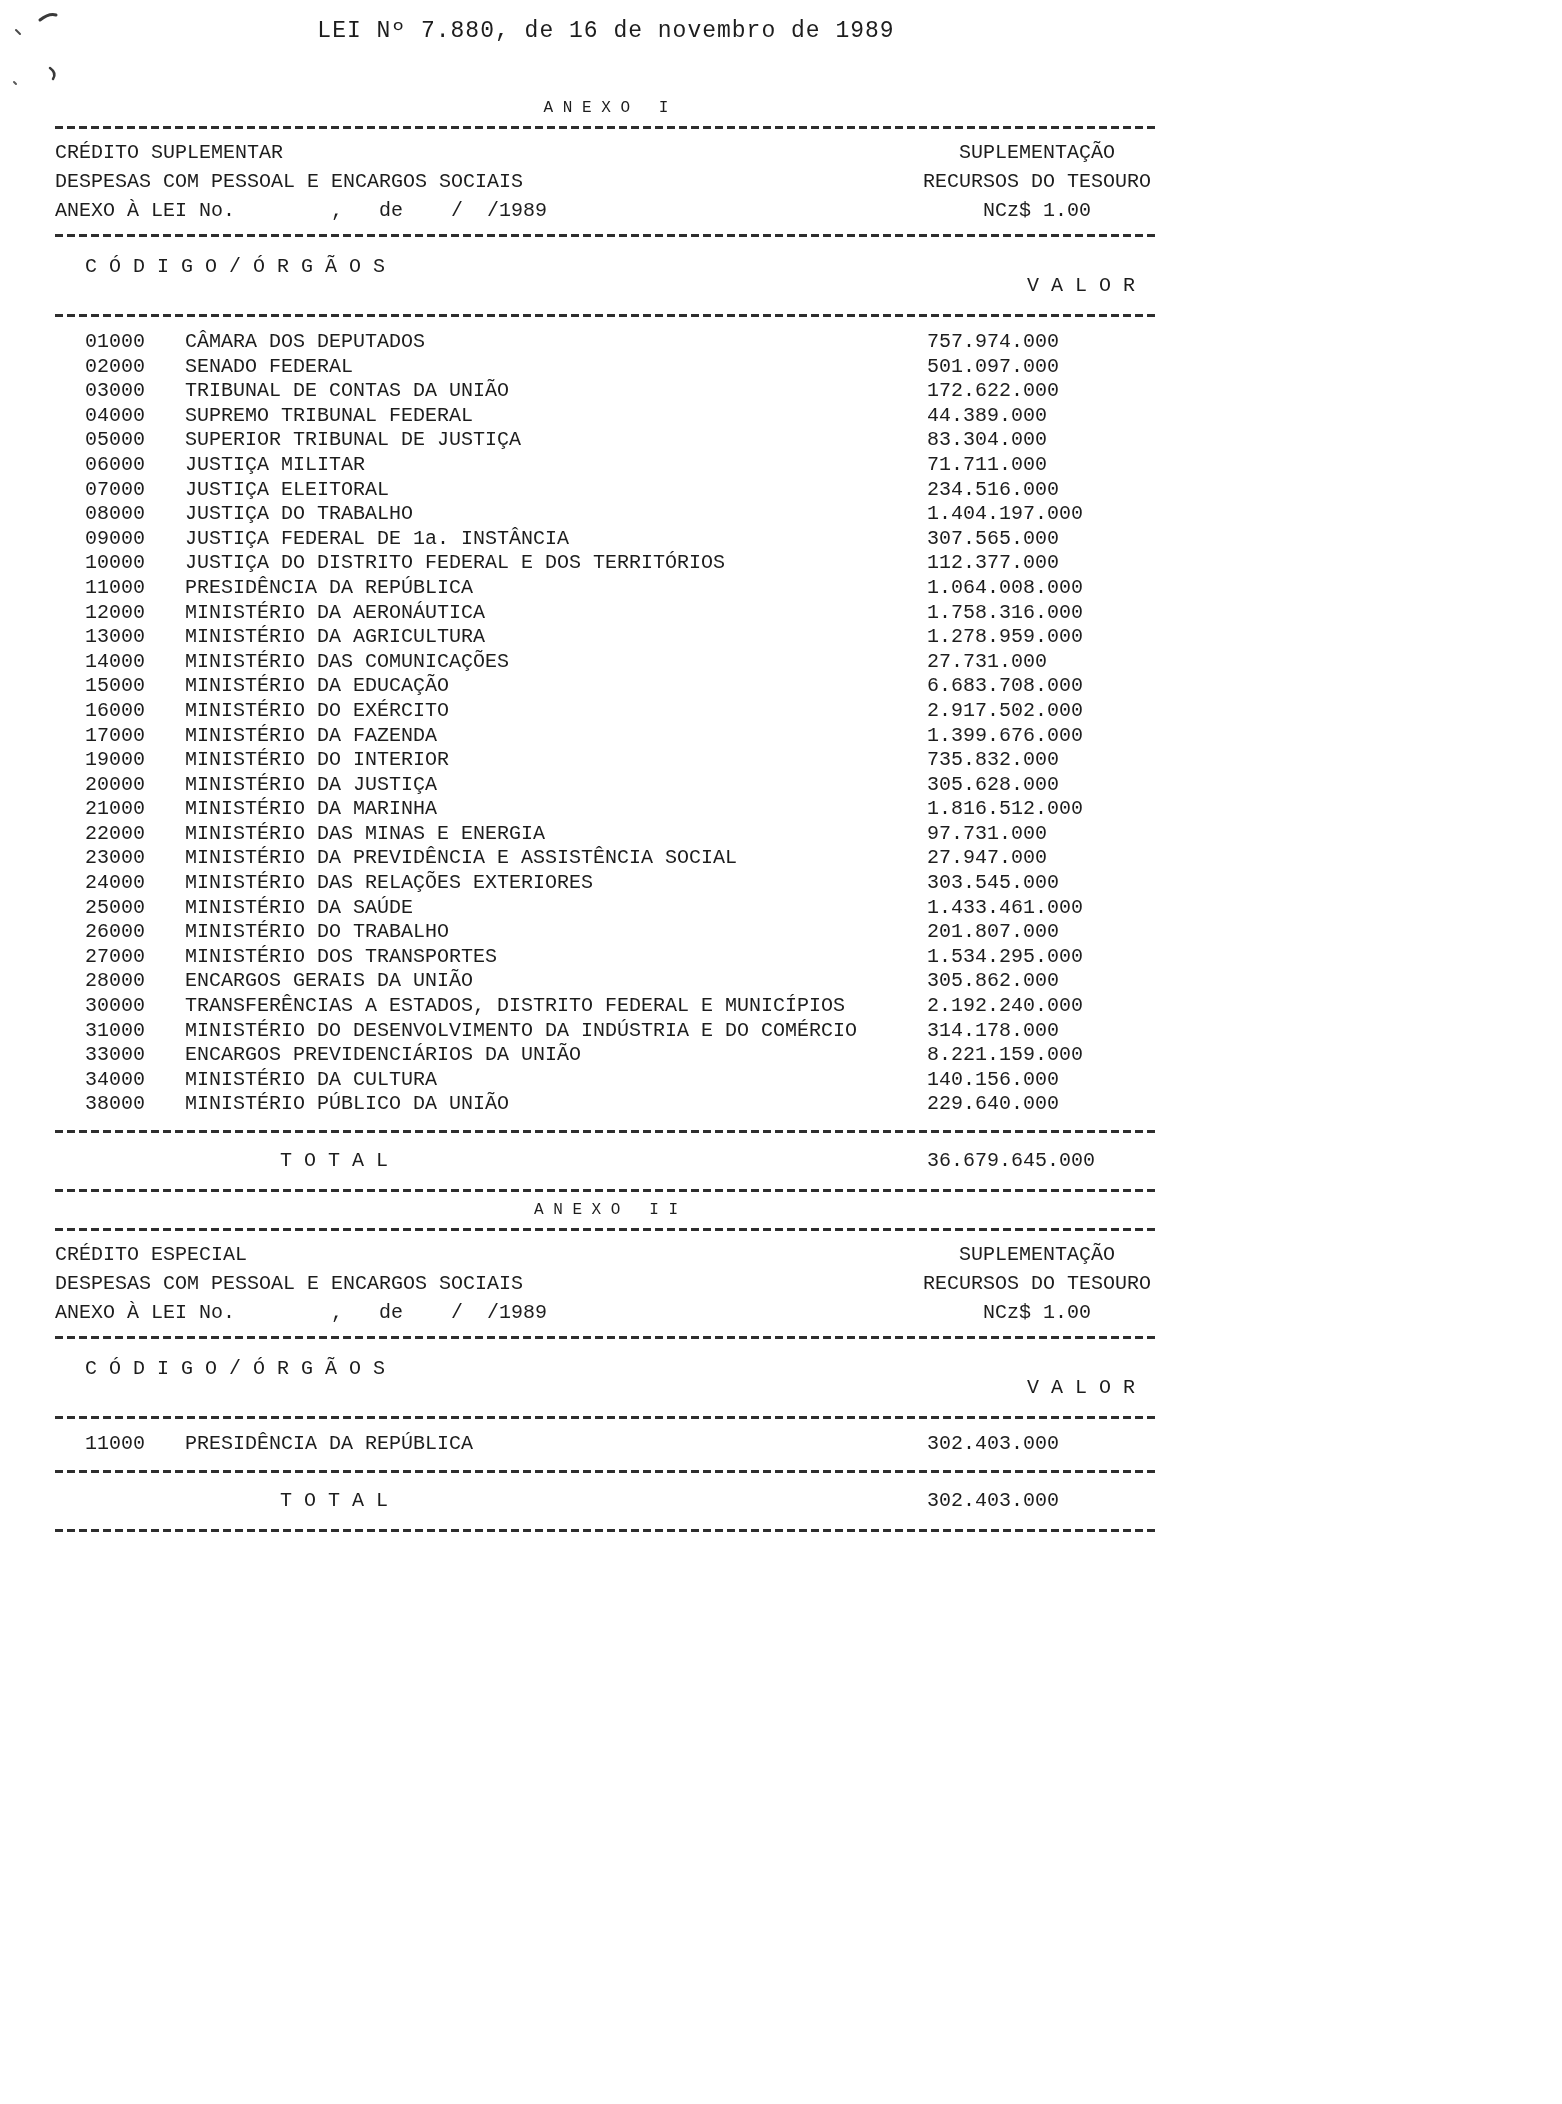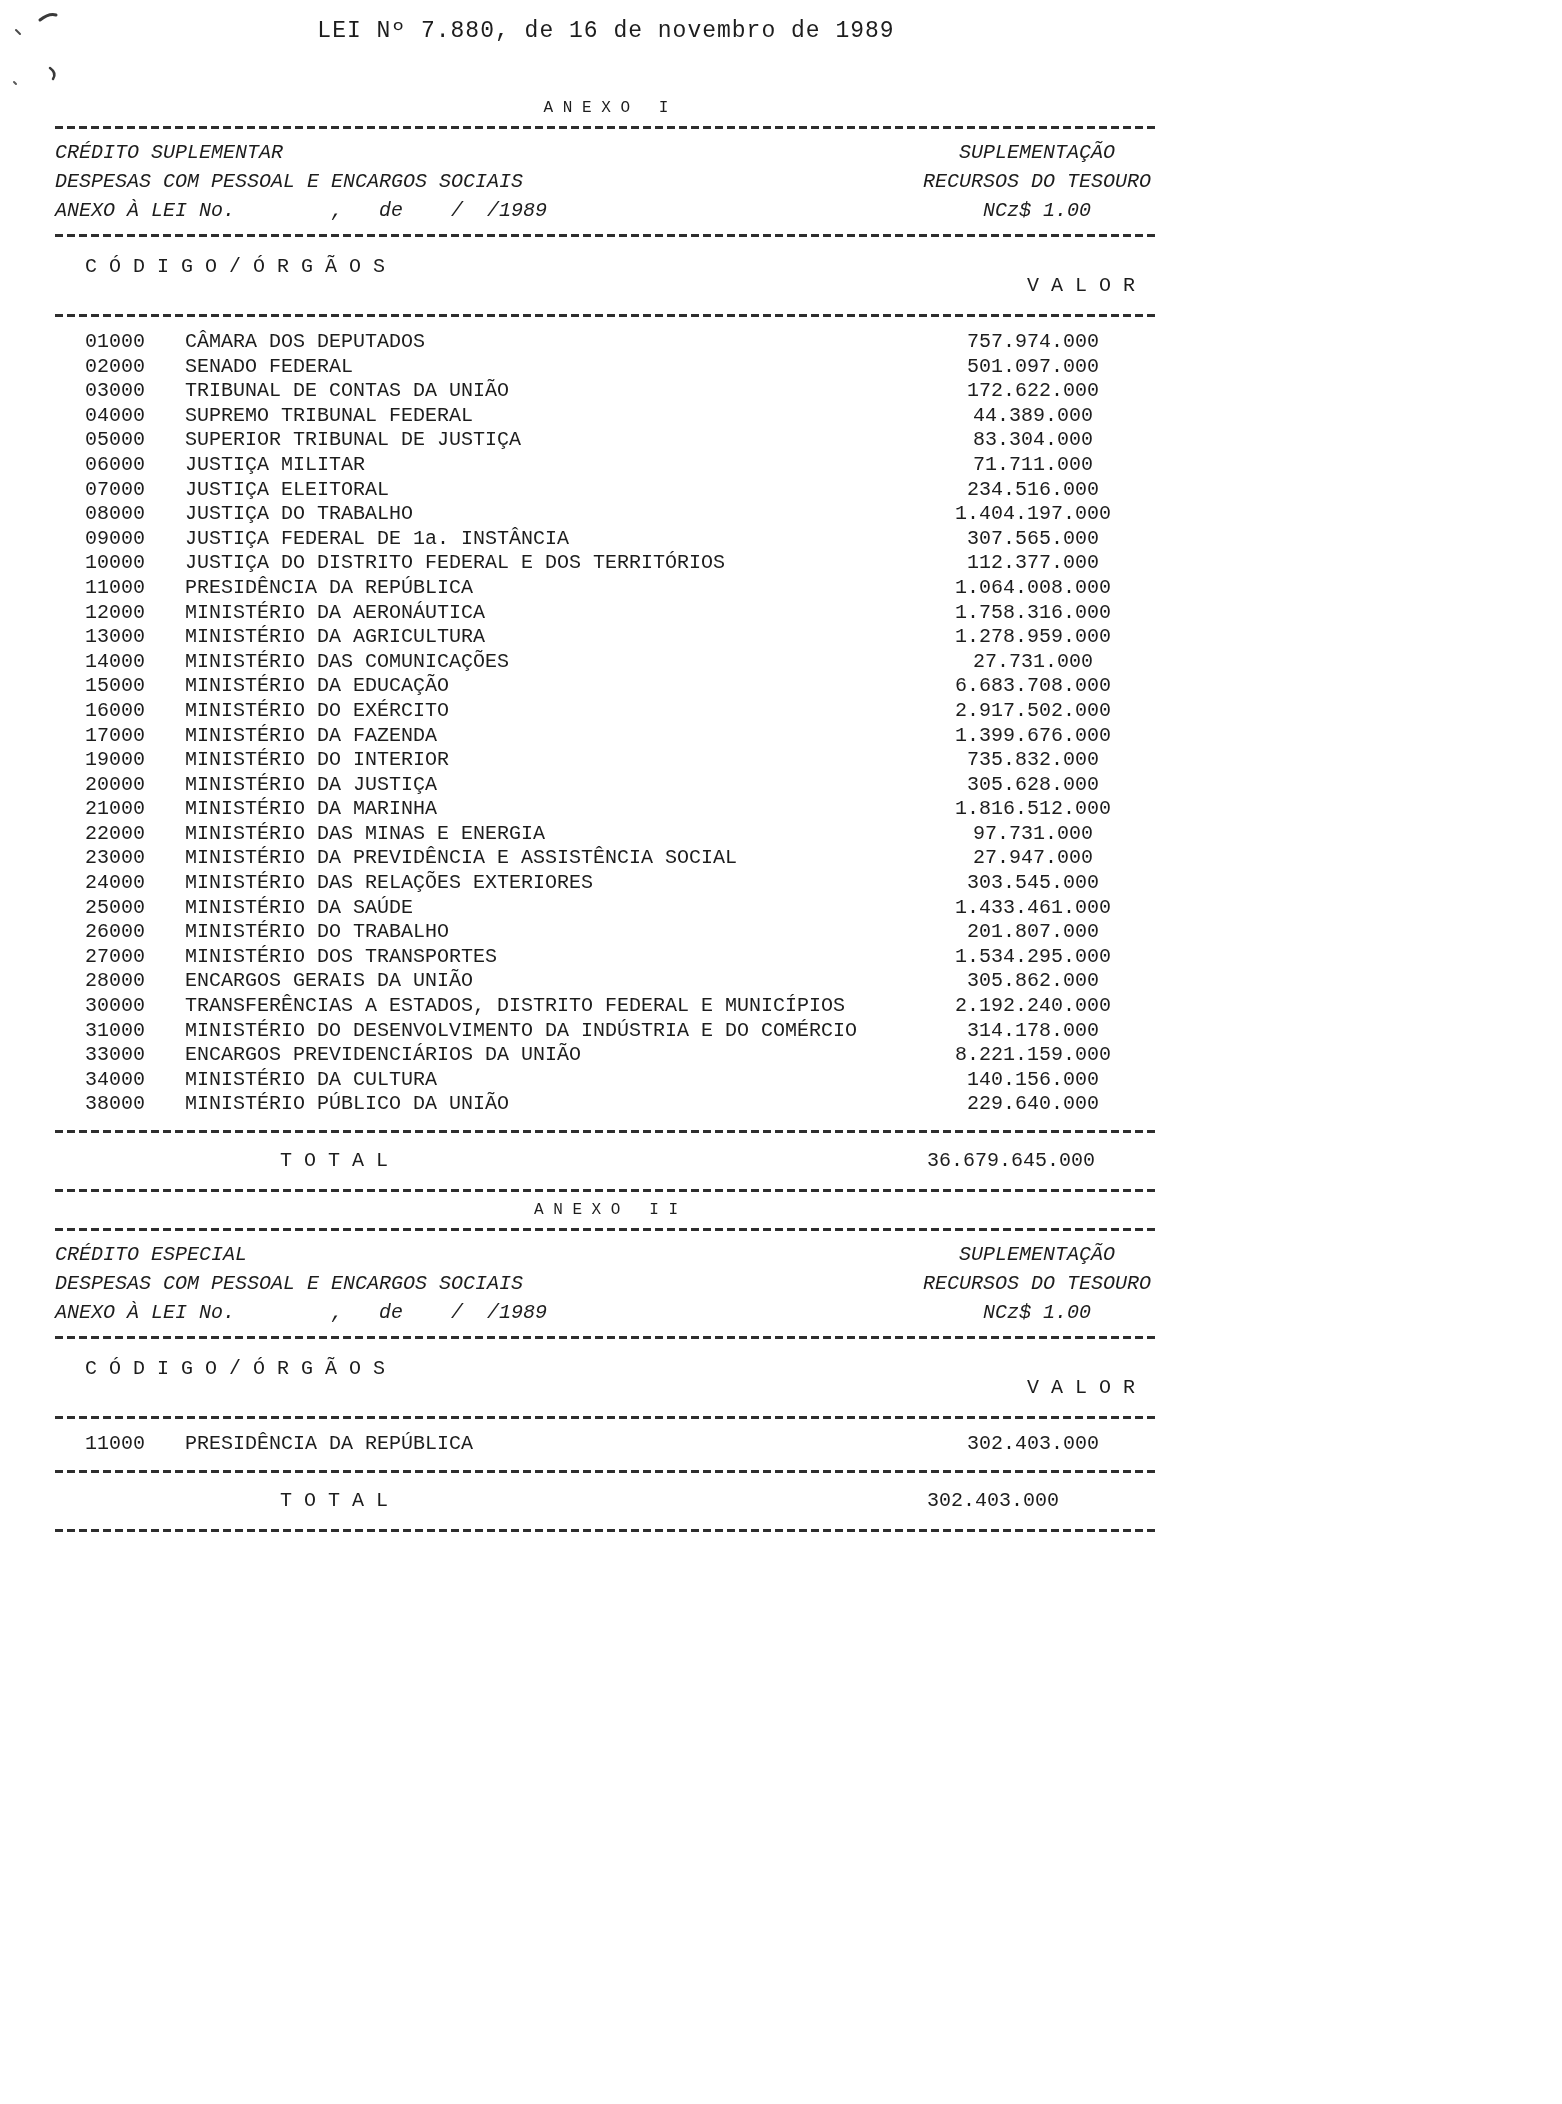--- a/index.html
+++ b/index.html
@@ -37,38 +37,37 @@
     height: 3px;
     margin: 9px 0;
     background: repeating-linear-gradient(90deg, #2e2e2e 0px, #2e2e2e 8px, transparent 8px, transparent 12px);
   }
   .header-block {
     display: flex;
     justify-content: space-between;
     font-size: 20px;
     line-height: 29px;
     padding: 0;
-    font-style: italic;
   }
   .header-left div { white-space: pre; }
   .header-right { text-align: center; padding-right: 6px; }
   .header-right div { white-space: pre; }
   .col-headers {
     display: flex;
     justify-content: space-between;
     font-size: 20px;
     padding: 9px 0 8px 0;
   }
   .col-code-header { padding-left: 30px; white-space: pre; }
   .col-value-header { padding-right: 22px; white-space: pre; margin-top: 19px; }
   .rows { padding: 4px 0; }
   .row { display: flex; font-size: 20px; line-height: 24.6px; }
   .code { width: 130px; padding-left: 30px; flex: none; }
   .organ { flex: 1; white-space: pre; overflow: hidden; }
-  .value { width: 230px; flex: none; text-align: center; padding-right: 18px; white-space: pre; }
+  .value { width: 230px; flex: none; text-align: left; padding-right: 18px; white-space: pre; }
   .total-row {
     display: flex;
     font-size: 20px;
     line-height: 30px;
     padding: 4px 0;
   }
   .total-label { padding-left: 225px; flex: 1; white-space: pre; }
   .total-value { width: 230px; flex: none; text-align: left; padding-right: 18px; white-space: pre; }
 </style>
 </head>

